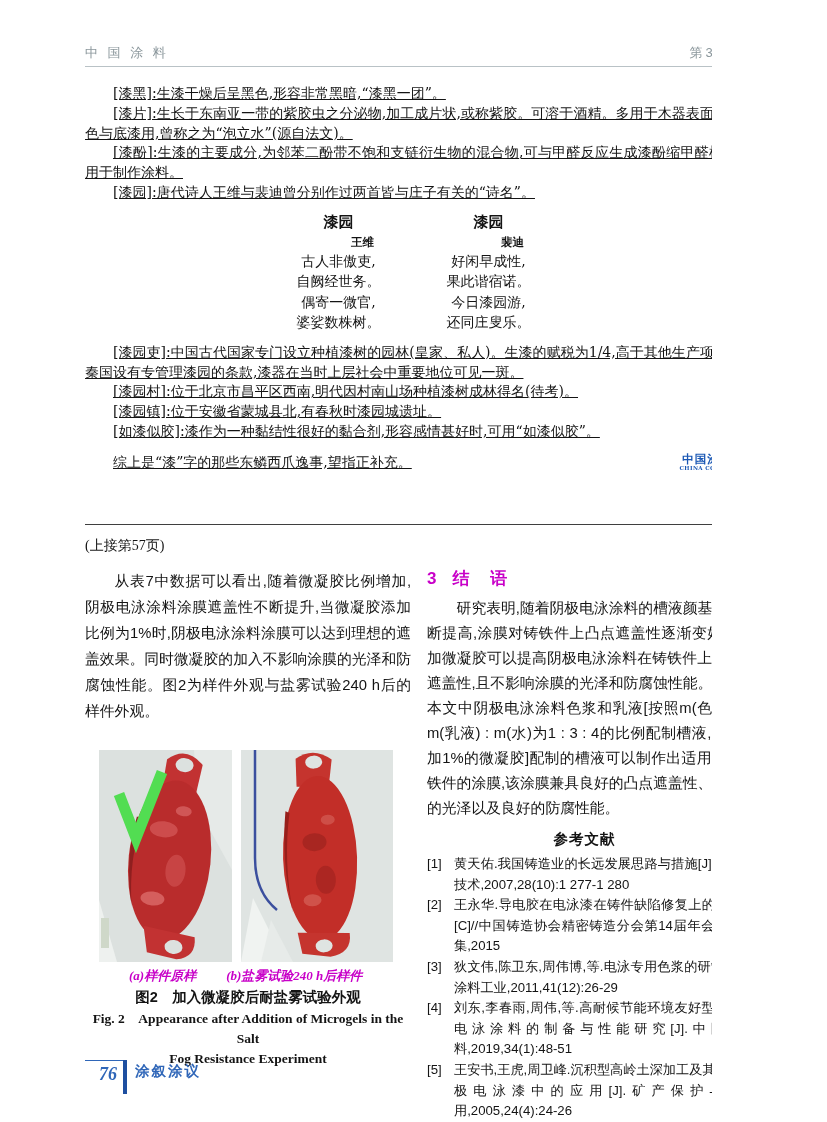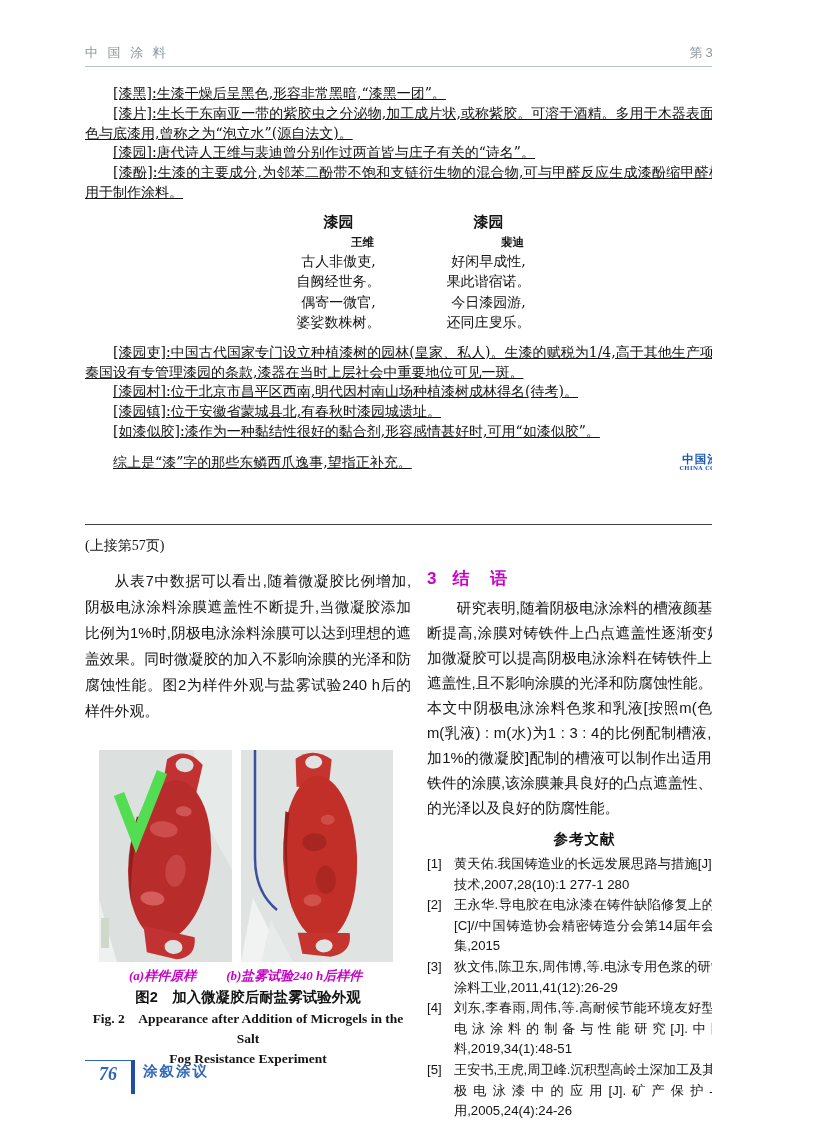--- a/index.html
+++ b/index.html
@@ -47,43 +47,43 @@
   .sec-head { color:#c800c8; font-size:17px; font-weight:bold; display:flex; gap:16px; line-height:22px; }
   .sec-head .t { letter-spacing:8px; }
   .concl { margin-top:6px; font-size:14.8px; line-height:25px; text-align:justify; text-indent:2em; font-family:"Liberation Sans",sans-serif; }
   .ref-title { text-align:center; font-weight:bold; font-size:14.5px; margin:9px 0 5px 0; letter-spacing:1px; }
   .ref { display:flex; font-size:13.2px; line-height:20.6px; }
   .ref .mk { width:27px; flex-shrink:0; }
   .ref .tx { flex:1; text-align:justify; }
 
   
   .footer { position:absolute; top:1060px; left:85px; display:flex; align-items:flex-start; }
-  .pg-box { border-top:1.5px solid #2f66b8; padding:3px 14px 2px 14px; }
+  .pg-box { border-top:1.5px solid #2f66b8; padding:3px 6px 2px 14px; }
   .pg-num { color:#2f66b8; font-size:18px; font-weight:bold; font-style:italic; font-family:"Liberation Serif",serif; }
   .pg-bar { width:4px; height:34px; background:#1e4fa0; margin-right:8px; }
   .col-name { padding-top:2px; }
   .col-name .cn { color:#2f66b8; font-size:14.5px; font-weight:bold; letter-spacing:2px; line-height:18px; }
   .col-name .en { color:#98a2a6; font-size:9.5px; line-height:12px;margin-top:40px; }
 </style>
 </head>
 <body>
 
 <div class="page">
 
   <div class="hdr">
     <span>中 国 涂 料</span>
     <span>第35卷</span>
   </div>
   <div class="hdr-rule"></div>
 
   <div class="essay">
     <p>[漆黑]:生漆干燥后呈黑色,形容非常黑暗,“漆黑一团”。</p>
     <p>[漆片]:生长于东南亚一带的紫胶虫之分泌物,加工成片状,或称紫胶。可溶于酒精。多用于木器表面作着色与底漆用,曾称之为“泡立水”(源自法文)。</p>
+    <p>[漆酚]:生漆的主要成分,为邻苯二酚带不饱和支链衍生物的混合物,可与甲醛反应生成漆酚缩甲醛树脂,用于制作涂料。</p>
     <p>[漆园]:唐代诗人王维与裴迪曾分别作过两首皆与庄子有关的“诗名”。</p>
-    <p>[漆酚]:生漆的主要成分,为邻苯二酚带不饱和支链衍生物的混合物,可与甲醛反应生成漆酚缩甲醛树脂,用于制作涂料。</p>
 
     <div class="poems">
       <div class="poem">
         <div class="poem-title">漆园</div>
         <div class="poem-author">王维</div>
         <div class="poem-line">古人非傲吏,</div>
         <div class="poem-line">自阙经世务。</div>
         <div class="poem-line">偶寄一微官,</div>
         <div class="poem-line">婆娑数株树。</div>
       </div>

